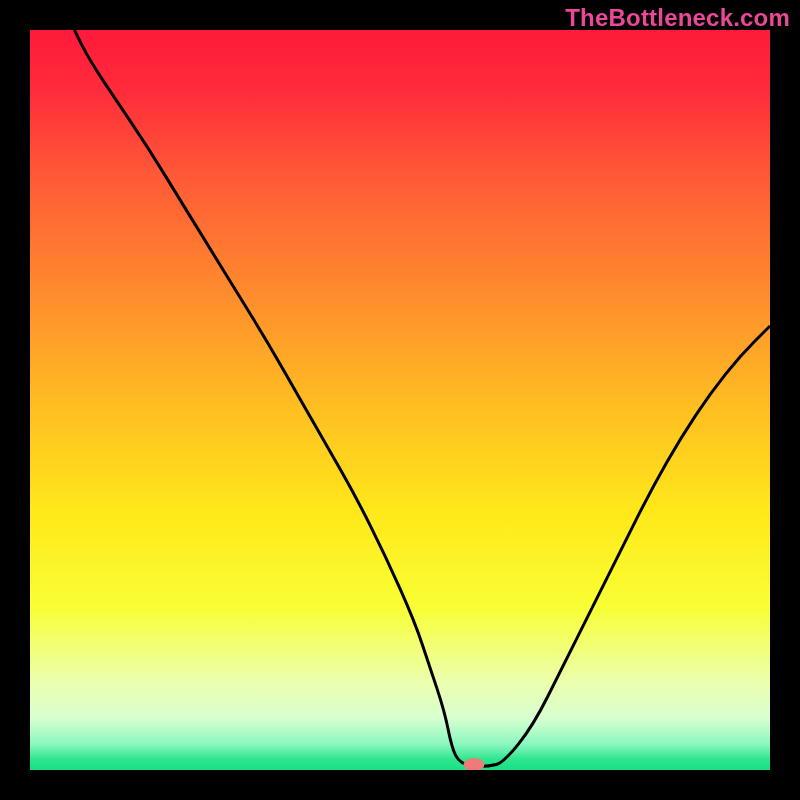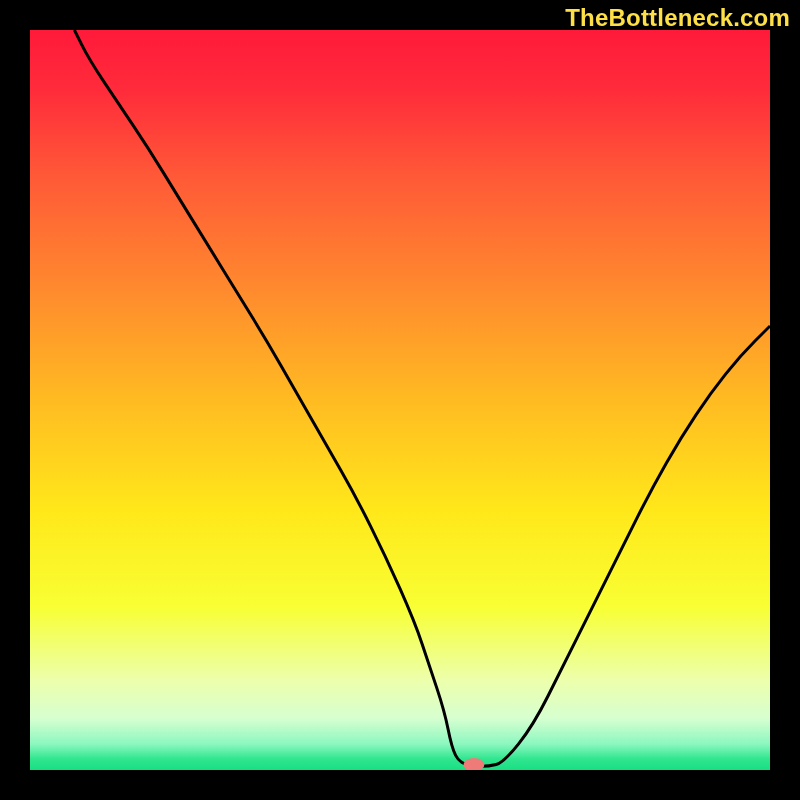--- a/index.html
+++ b/index.html
@@ -16,21 +16,21 @@
     height: 800px;
     background: #000;
   }
   .watermark {
     position: absolute;
     top: 4px;
     right: 10px;
     font-family: Arial, Helvetica, sans-serif;
     font-size: 24px;
     font-weight: 600;
-    color: #fde047;
+    color: #ec4899;
     letter-spacing: 0.2px;
     z-index: 10;
   }
   .plot {
     position: absolute;
     left: 30px;
     top: 30px;
     width: 740px;
     height: 740px;
   }

